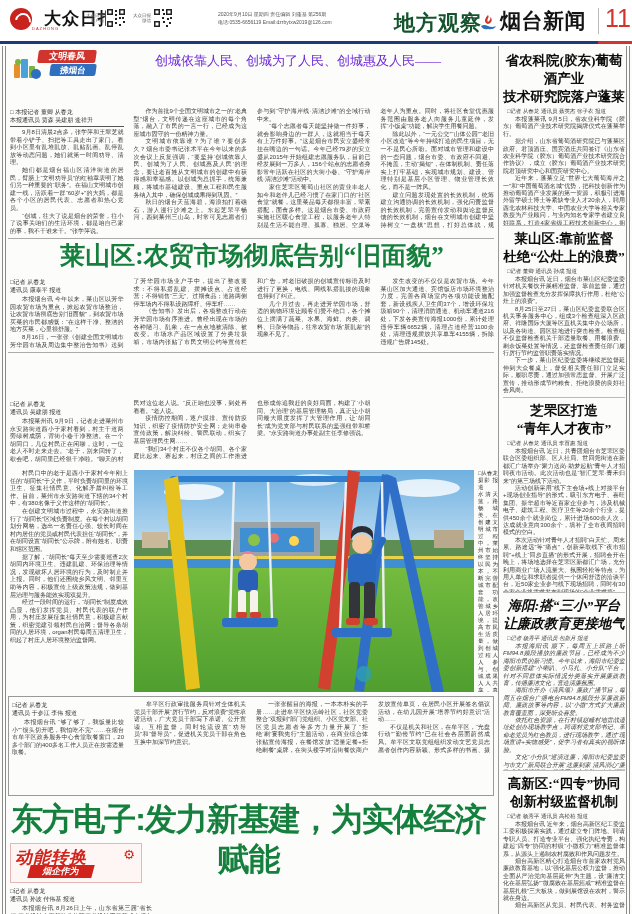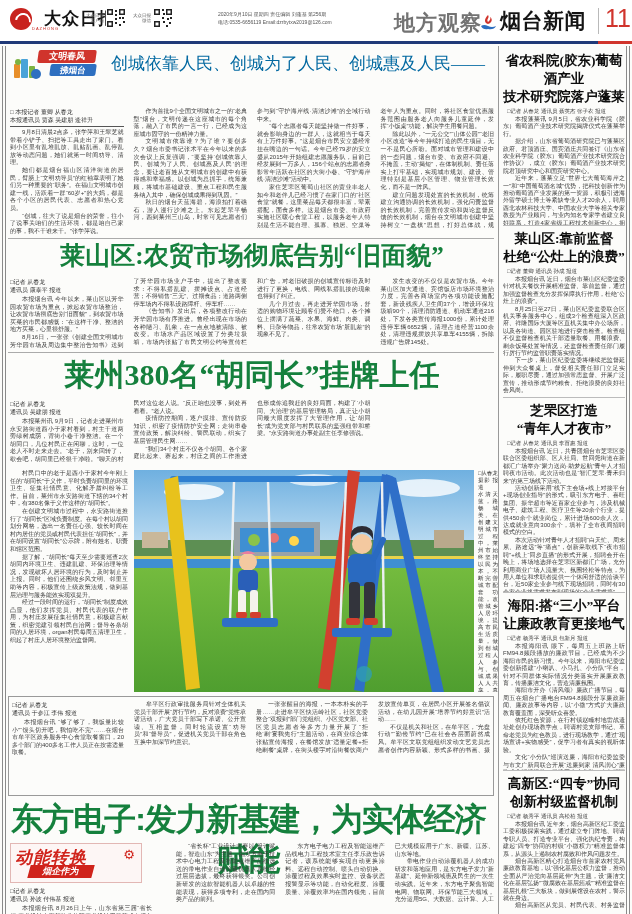--- a/index.html
+++ b/index.html
@@ -11,21 +11,21 @@
   .m-logo{position:absolute;left:10px;top:7px;display:flex;align-items:center;gap:12px;}
   .m-logo-circle{width:22px;height:22px;border-radius:50%;background:#c8231e;position:relative;flex:0 0 auto;}
   .m-logo-circle:after{content:"";position:absolute;left:5px;top:5px;width:12px;height:12px;border-radius:50%;
         border:2px solid #fff;border-left-color:transparent;border-bottom-color:transparent;transform:rotate(-35deg);}
   .m-logo-name{font-family:"Liberation Serif",serif;font-weight:900;font-size:17px;letter-spacing:1px;color:#111;}
   .m-logo-sub{position:absolute;left:32px;top:26px;font-size:4px;color:#c8231e;letter-spacing:1px;}
   .qr-group{position:absolute;top:8px;display:flex;align-items:center;gap:2px;}
   .qr-label{font-size:4.5px;line-height:5.5px;color:#666;white-space:pre-line;text-align:right;}
   .qr{width:20px;height:20px;background:#fff;}
   .dateblock{position:absolute;left:218px;top:10px;width:175px;font-size:5px;line-height:8px;color:#555;}
-  .sec-light{position:absolute;left:394px;top:9px;font-size:21px;font-weight:700;color:#737373;letter-spacing:1px;}
+  .sec-light{position:absolute;left:394px;top:9px;font-size:21px;font-weight:700;color:#14532d;letter-spacing:1px;}
   .yt-icon{position:absolute;left:480px;top:15px;}
   .sec-bold{position:absolute;left:500px;top:7px;font-size:21px;font-weight:900;color:#141414;letter-spacing:0.5px;}
   .pg-sep{position:absolute;left:598px;top:8px;width:1px;height:26px;background:#b9b9b9;}
   .pg-num{position:absolute;left:605px;top:4px;font-size:25px;color:#d0342c;font-weight:400;}
   .head-rule{position:absolute;top:41px;left:0;width:632px;height:2.5px;background:#203a78;}
   .head-rule-red{position:absolute;top:41px;left:598px;width:34px;height:2.5px;background:#d0342c;}
   
   .edge{position:absolute;top:46px;bottom:0;width:1px;background:#8a8a8a;}
   .vdiv{position:absolute;left:498px;top:46px;bottom:0;width:1px;background:#999;}
   .hrule{position:absolute;left:8px;width:486px;height:1px;background:#aaa;}
@@ -35,21 +35,21 @@
   .byline{font-size:6px;line-height:8px;color:#333;white-space:pre-line;text-indent:0;margin-bottom:2px;}
   .byline.under{border-bottom:1px solid #555;padding-bottom:2px;}
   
   .lead{position:absolute;left:8px;top:46px;width:488px;height:192px;}
   .lead-badge{position:absolute;left:4px;top:4px;width:86px;height:32px;}
   .lb-art{position:absolute;left:0;top:4px;width:30px;height:26px;}
   .lb-r1{position:absolute;left:26px;top:0;width:58px;height:13px;background:#d0342c;color:#fff;font-size:9px;
         font-weight:700;text-align:center;line-height:13px;border-radius:2px;transform:skewX(-8deg);}
   .lb-r2{position:absolute;left:38px;top:14px;width:46px;height:12px;background:#2e6fc0;color:#fff;font-size:8.5px;
         font-weight:700;text-align:center;line-height:12px;border-radius:2px;transform:skewX(-8deg);}
-  .kicker{position:absolute;left:95px;top:6px;width:390px;text-align:center;font-size:17px;color:#0369a1;}
+  .kicker{position:absolute;left:95px;top:6px;width:390px;text-align:center;font-size:13px;color:#6d28d9;}
   .lead-hl{position:absolute;left:70px;top:22px;width:420px;text-align:center;font-size:29px;font-weight:900;
         color:#0d0d0d;letter-spacing:0px;}
   .lead-body{position:absolute;left:2px;top:62px;width:484px;height:128px;column-count:4;column-gap:10px;}
   
   .laishan{position:absolute;left:8px;top:240px;width:488px;height:112px;}
   .art-hl{width:100%;text-align:center;font-weight:900;color:#15803d;}
   .laishan .art-hl{font-size:25px;line-height:32px;}
   .laishan-body{position:absolute;left:2px;top:38px;width:484px;height:72px;column-count:4;column-gap:10px;}
   
   .laizhou{position:absolute;left:8px;top:354px;width:488px;height:340px;}
@@ -59,21 +59,21 @@
   .photo{position:absolute;left:126px;top:116px;width:340px;height:222px;background:#9cc;overflow:hidden;}
   .caption{position:absolute;left:470px;top:116px;width:20px;height:222px;font-size:5.5px;line-height:7px;
         color:#333;white-space:pre-line;overflow:hidden;text-align:justify;}
   
   .muping{position:absolute;left:8px;top:696px;width:486px;height:100px;border:1px solid #999;box-sizing:border-box;padding:2px 3px;}
   .muping .art-hl{font-size:23px;line-height:30px;}
   .muping-body{position:relative;margin-top:2px;width:100%;height:60px;column-count:4;column-gap:10px;}
   
   .bottom{position:absolute;left:0px;top:799px;width:497px;height:115px;}
   .bottom-hl{width:100%;text-align:center;font-size:32px;line-height:40px;font-weight:900;color:#15803d;letter-spacing:-1px;}
-  .bottom-row{position:absolute;left:10px;top:44px;width:484px;height:68px;display:flex;gap:24px;}
+  .bottom-row{position:absolute;left:10px;top:44px;width:484px;height:68px;display:flex;gap:24px;flex-direction:column;}
   .b-left{width:142px;flex:0 0 auto;position:relative;}
   .dz-badge{position:relative;width:132px;height:40px;border:1px solid #e2b7b4;background:#fdf6f5;padding:2px 4px;box-sizing:border-box;}
   .dz-line1{font-size:17px;font-weight:900;font-style:italic;color:#d0231b;letter-spacing:1px;display:inline-block;}
   .dz-gear{position:absolute;right:6px;top:3px;font-size:13px;color:#d0231b;}
   .dz-ribbon{position:absolute;left:18px;top:21px;width:64px;height:13px;background:#d0231b;color:#fff;font-size:9px;
         font-weight:700;text-align:center;line-height:13px;transform:skewX(-15deg);}
   .b-left .byline{margin-top:4px;}
   .b-left .body-text{height:28px;}
   .b-cols{flex:1;column-count:3;column-gap:10px;height:68px;}
   
@@ -204,21 +204,20 @@
           <p class="para">本报烟台讯 今年以来，莱山区以芳华园农贸市场为重点，掀起农贸市场整治，让农贸市场彻底告别“旧面貌”，到农贸市场买菜的市民都感慨：“在这样干净、整洁的地方买菜，心里很舒服。”</p>
           <p class="para">8月16日，一张张《创建全国文明城市芳华园市场及周边集中整治告知书》送到了芳华园市场业户手中，提出了整改要求：不得私搭乱建、摆摊设点、占道经营；不得销售“三无”、过期食品；道路两侧停车场内不得私设路障杆、停车杆……</p>
           <p class="para">《告知书》发出后，各项整改行动在芳华园市场有序推进。曾经出现在市场的各种陋习、乱象，在一点点地被清除、被改变。市场水产品区域设置了分类垃圾箱，市场内张贴了市民文明公约等宣传栏和广告，对老旧破损的创城宣传标语及时进行了更换，电线、网线私搭乱接的现象也得到了纠正。</p>
           <p class="para">几个月过去，再走进芳华园市场，舒适的购物环境让顾客们赞不绝口，各个摊位上摆满了蔬菜、水果、海鲜、肉类、调料、日杂等物品，往常农贸市场“脏乱差”的现象不见了。</p>
           <p class="para">发生改变的不仅仅是农贸市场。今年莱山区加大通道、宾馆饭店市场环境整治力度，完善各商场室内各项功能设施配套，新设残疾人卫生间37个，增设环保垃圾箱90个，清理消防通道、机动车通道216处，下发各类宣传海报1000份，累计处理违停车辆6652辆，清理占道经营1100余处，清理违规摆放共享单车4155辆，拆除违规广告牌145处。</p>
         </div>
     </div>
   </div>
 
   <div class="laizhou">
-    <div class="art-hl serif">莱州380名“胡同长”挂牌上任</div>
     <div class="lz-top body-text">
       <div class="byline">□记者 从春龙
 通讯员 吴建朋 报道</div>
       <div>
           <p class="para">本报莱州讯 9月9日，记者走进莱州市永安路街道西小于家村看到，村主干道两旁绿树成荫，背街小巷干净整洁。在一个胡同口，几位村民正在闲聊，这时，一位老人不时走来走去。“老于，别来回转了，歇会吧，胡同里已经很干净啦。”聊天的村民对这位老人说。“反正咱也没事，到处再看看。”老人说。</p>
           <p class="para">疫情防控期间，逐户摸排、宣传防疫知识，织密了疫情防护安全网；走街串巷宣传政策，解决纠纷、警民联动，织实了基层管理民生网……</p>
           <p class="para">“我们34个村庄不仅各个胡同、各个家庭比起来、赛起来，村庄之间的工作推进也形成你追我赶的良好局面，构建了‘小胡同、大治理’的基层管理格局，真正让小胡同最大限度发挥了大管理作用，让‘胡同长’成为党支部与村民联系的坚强纽带和桥梁。”永安路街道办事处副主任李修强说。</p>
         </div>
     </div>
     <div class="lz-left body-text" style="height:222px;">
@@ -363,21 +362,21 @@
 “青年人才夜市”</div>
       <div class="sb-byline">□记者 从春龙
 通讯员 李百惠 报道</div>
       <div class="sb-body body-text">
           <p class="para">本报烟台讯 近日，共青团烟台市芝罘区委联合区委组织部、区人社局、世回尧街道在新都汇广场举办“聚力送岗·助梦起航”青年人才招聘夜市活动。此次活动也是“智汇芝罘·青禾归来”的第三场线下活动。</p>
           <p class="para">活动创新采用“线下主会场+线上对接平台+现场创业指导”的形式，吸引东方电子、喜旺集团、振华超市等近百家企业参与，涉及机械电子、建筑工程、医疗卫生等20余个行业，提供450余个就业岗位，累计进场600余人次，达成就业意向300余个，填补了全市夜间招聘模式的空白。</p>
           <p class="para">本次活动针对青年人才招聘“白天忙、周末累、路途远”等“痛点”，创新采取线下“夜市招聘”+线上“同步直播”的形式开展，招聘会开在晚上，将场地选择在芝罘区新都汇广场，充分利用商业广场人流量大、氛围轻松等特点，为用人单位和求职者提供一个休闲舒适的洽谈平台，近50家企业参与线下现场招聘，同时有30余家企业将需求发布到现场的“企业需求墙”。</p>
         </div>
     </div>
 
-    <div class="sb-art" style="height:178px;">
+    <div class="sb-art" style="height:178px;font-style:italic;">
       <div class="sb-title serif">海阳:搭“三小”平台
 让廉政教育更接地气</div>
       <div class="sb-byline">□记者 杨秀平
 通讯员 包新月 报道</div>
       <div class="sb-body body-text">
           <p class="para">本报海阳讯 眼下，每周五上班路上听FM94.8频段播放的廉政节目，已经成为不少海阳市民的新习惯。今年以来，海阳市纪委监委创新搭建“小喇叭、小马扎、小分队”平台，针对不同群体实际情况分类落实开展廉政教育，传播廉洁文化，营造清廉氛围。</p>
           <p class="para">海阳市开办《清风颂》廉政广播节目，每周五在烟台广播电台FM94.8频段分享廉政新闻、廉政故事等内容，以“小微”方式扩大廉政教育覆盖面，深受听众喜爱。</p>
           <p class="para">依托红色资源，在行村镇赵疃村地雷战遗址处创办现场教学点，聘请村党支部书记、革命老党员为红色教员，进行现场教学，通过“现场宣讲+实物感受”，促学习者有真实的视听体验。</p>
           <p class="para">文化“小分队”巡演送廉，海阳市纪委监委与市文广新局联合开展“送廉到家 清风润心”廉政戏曲巡演活动，组建三支小分队，在各镇区街道农村大院、社区活动室表演《包公赔情案》《八姐游春》等廉政戏曲片段，现已表演三十余场，观看人数八百余人。</p>
         </div>

